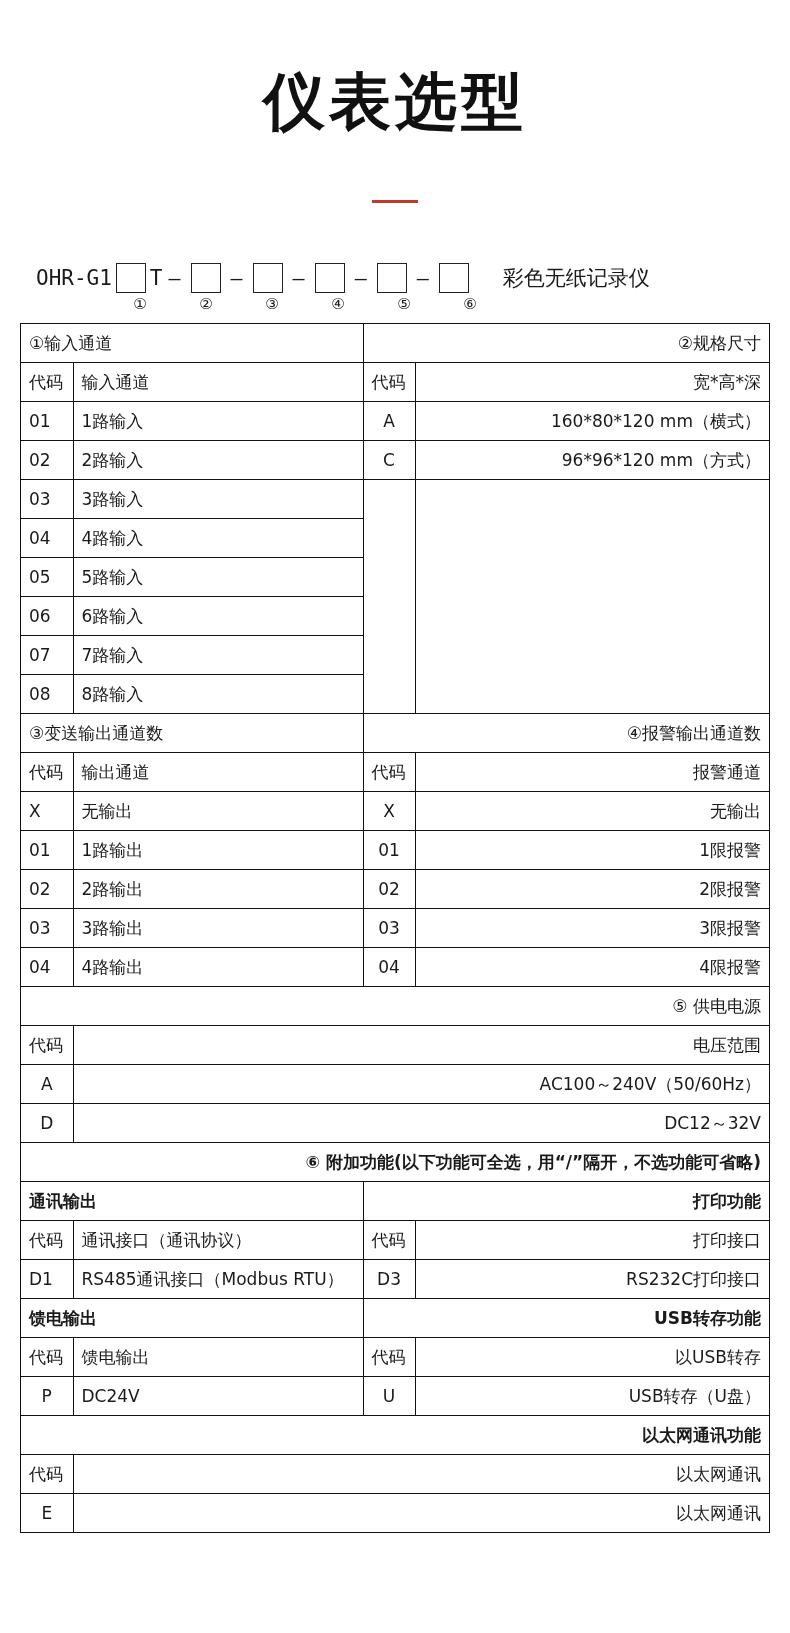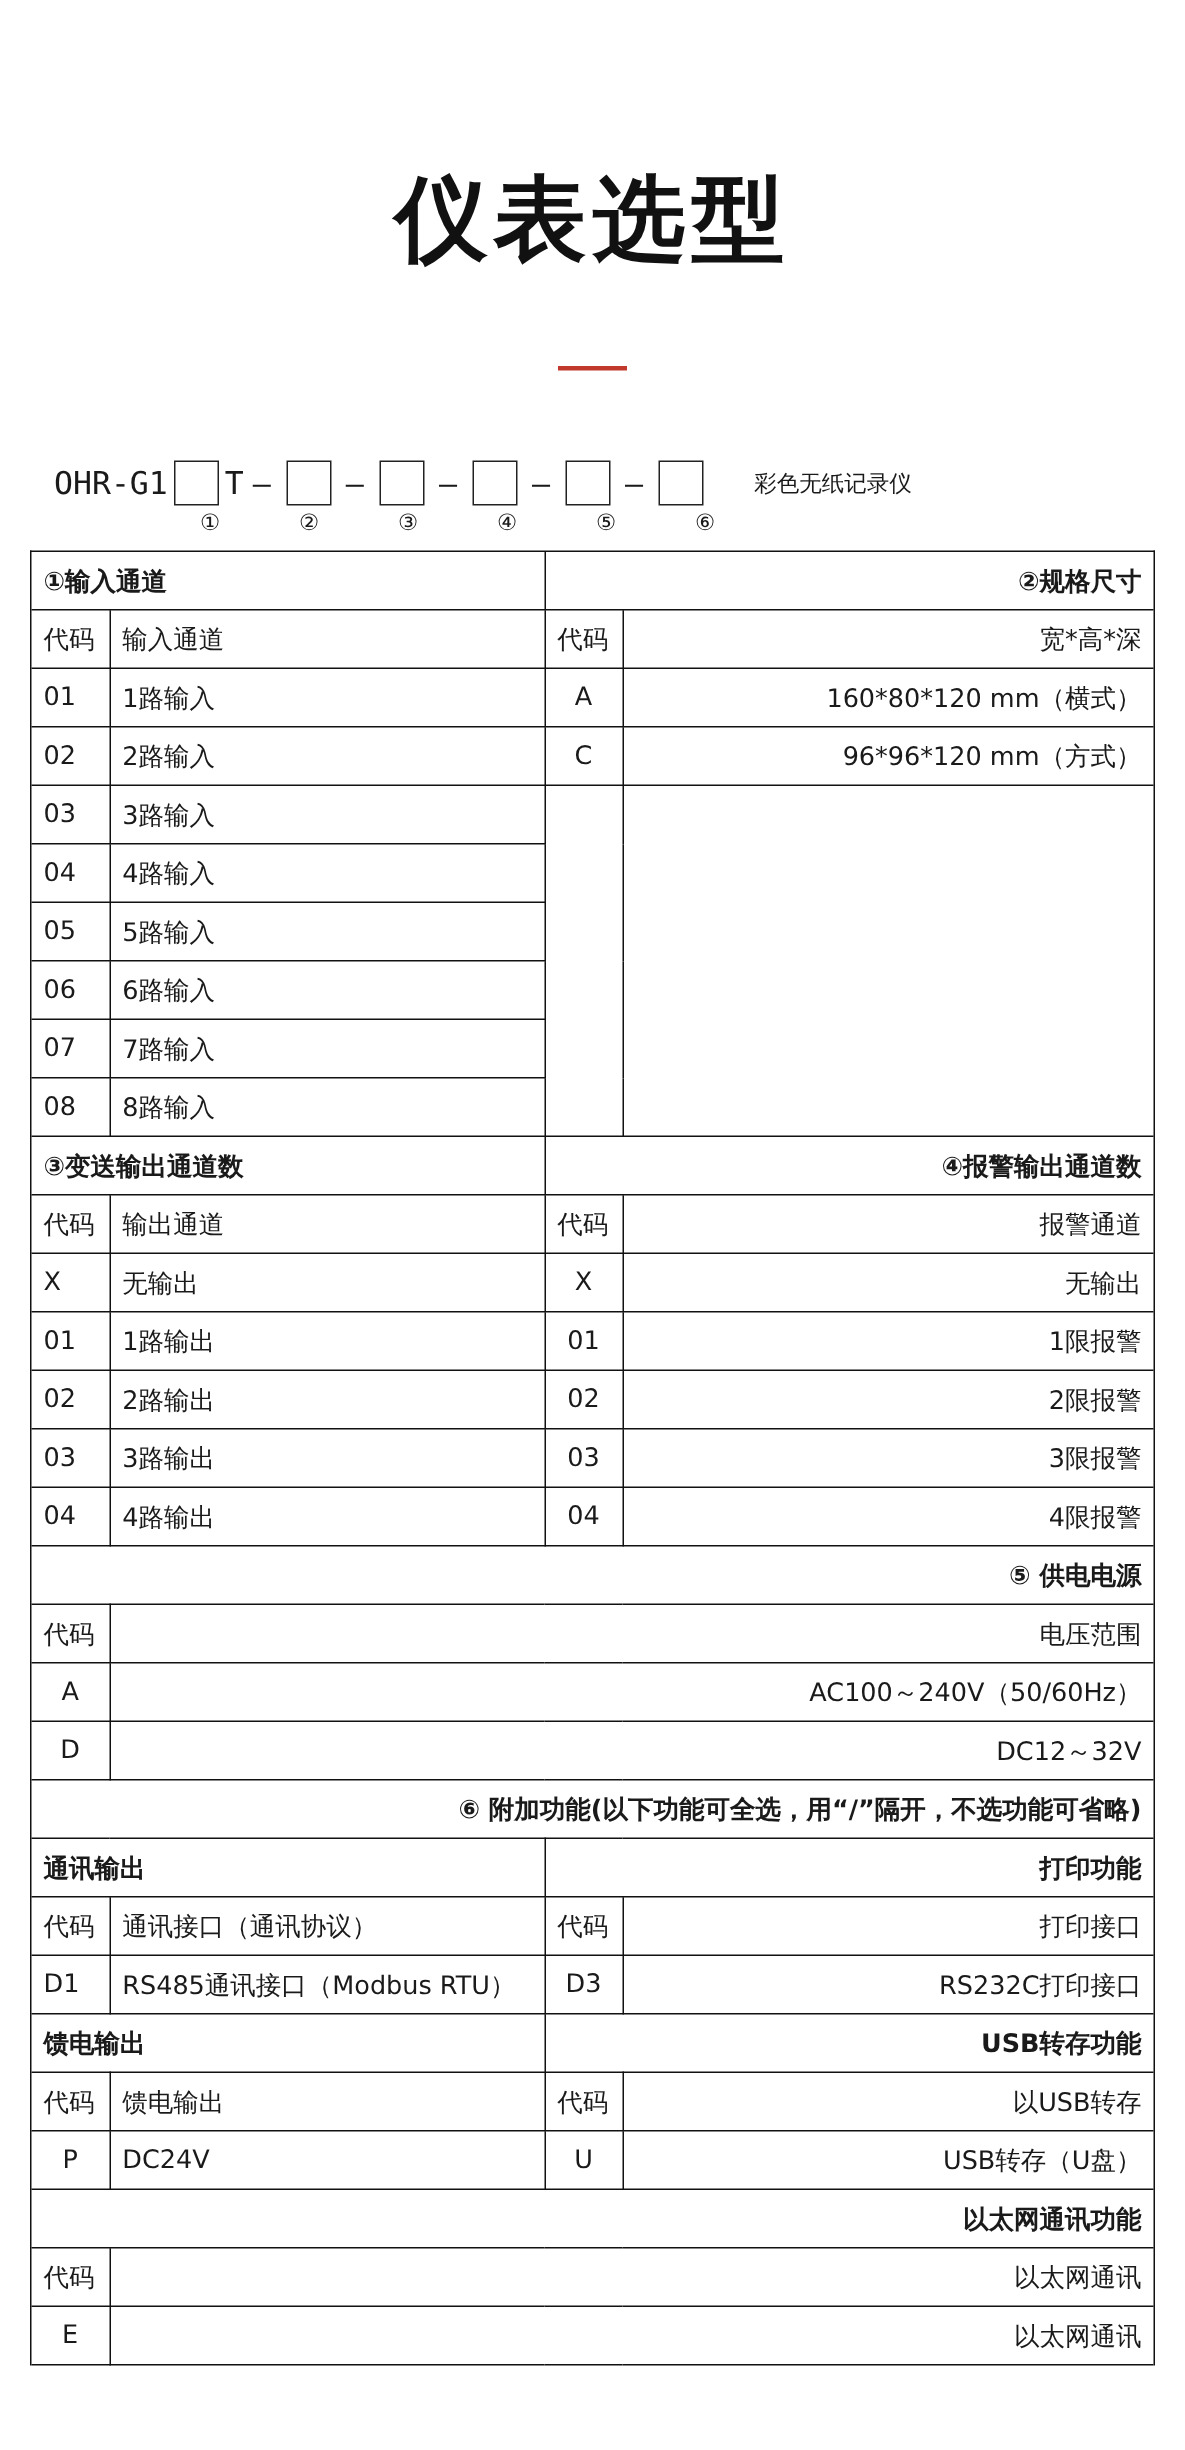--- a/index.html
+++ b/index.html
@@ -14,21 +14,21 @@
     color: #1a1a1a;
     position: relative;
     overflow: hidden;
   }
   .page-title {
     text-align: center;
     font-size: 62px;
     font-weight: bold;
     letter-spacing: 4px;
     margin: 0;
-    padding-top: 104px;
+    padding-top: 60px;
     color: #111111;
     font-family: "DejaVu Sans", sans-serif;
   }
   .title-rule {
     width: 46px;
     height: 3px;
     background: #c0392b;
     margin: 56px auto 0 auto;
   }
 
@@ -48,21 +48,21 @@
     width: 28px;
     height: 28px;
     border: 1.6px solid #222;
     margin: 0 4px;
     position: relative;
   }
   .dash { padding: 0 6px; font-size: 20px; }
   .model-suffix {
     margin-left: 30px;
     font-family: "DejaVu Sans", sans-serif;
-    font-size: 15px;
+    font-size: 21px;
   }
   .circ-row {
     padding-left: 28px;
     display: flex;
     align-items: center;
     font-size: 15px;
     margin-top: 2px;
     font-family: "DejaVu Sans", sans-serif;
   }
   .circ {
@@ -83,21 +83,21 @@
   }
   table.grid td {
     border: 1.2px solid #111;
     padding: 4px 8px;
     font-size: 17px;
     height: 30px;
     vertical-align: middle;
     font-family: "DejaVu Sans", sans-serif;
   }
   .hdr {
-    font-weight: bold;
+    font-weight: normal;
     font-size: 18.5px;
   }
   .mono { font-family: "DejaVu Sans Mono", monospace; font-size: 16px; }
   .center { text-align: center; }
   .nb-top { border-top: none !important; }
   .nb-bot { border-bottom: none !important; }
   .nb-left { border-left: none !important; }
   .nb-right { border-right: none !important; text-align: right; }
   .wide-hdr { font-weight: bold; font-size: 19px; }
   .sub-bold { font-weight: bold; font-size: 18px; }

